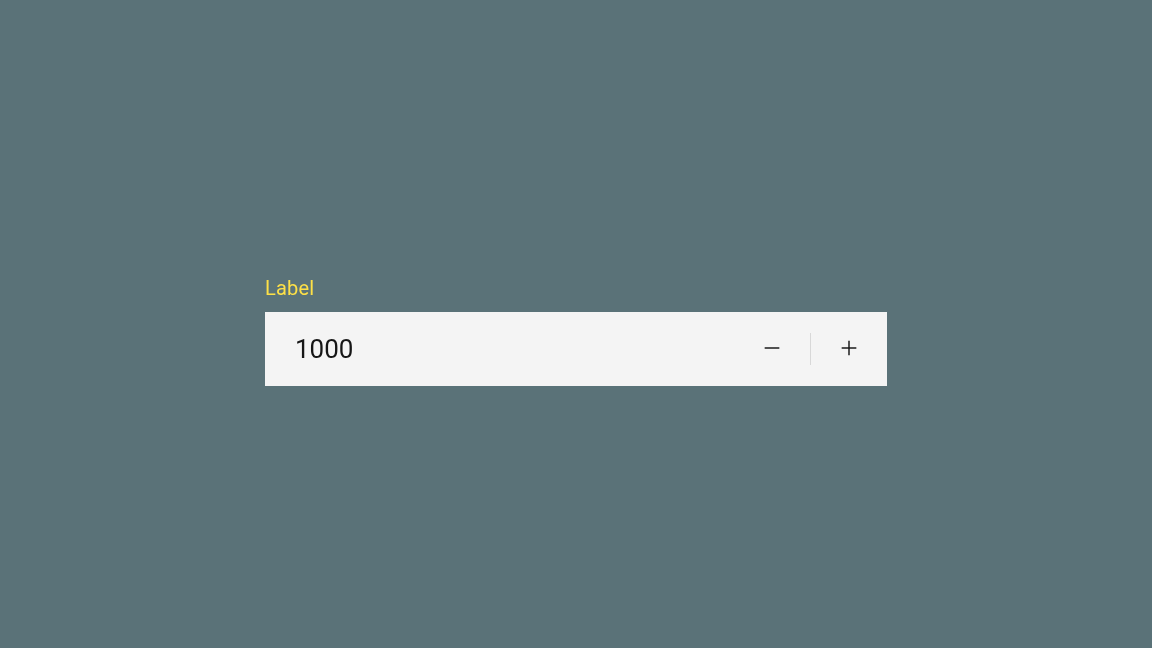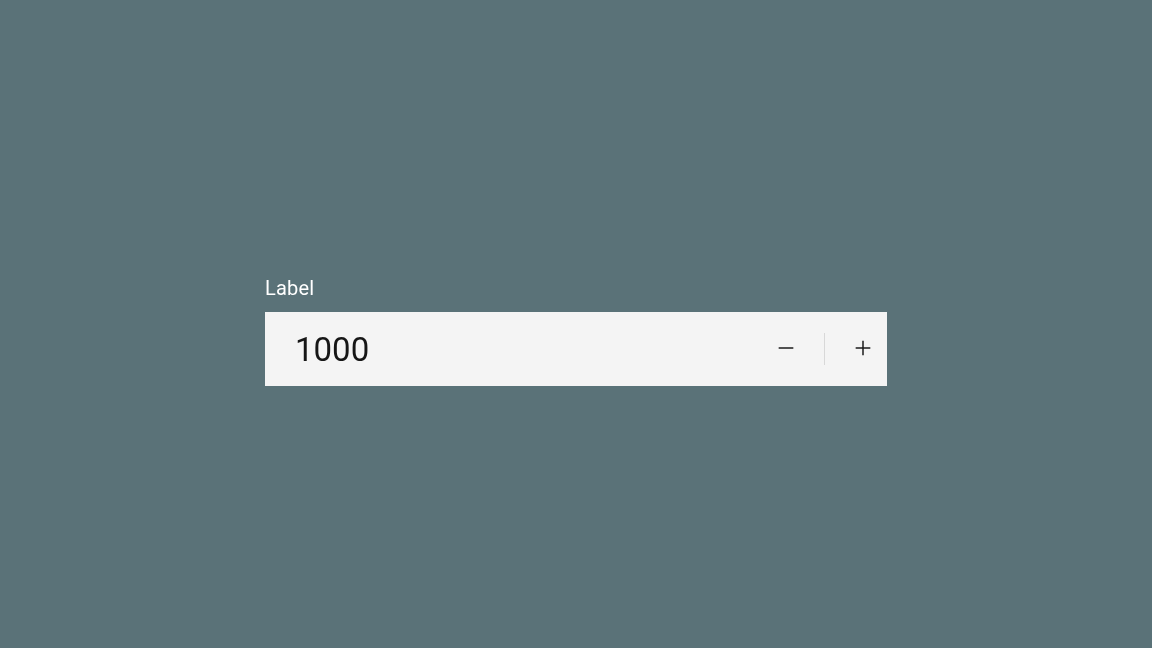--- a/index.html
+++ b/index.html
@@ -18,36 +18,36 @@
       justify-content: center;
     }
     .field-wrapper {
       width: 622px;
       display: flex;
       flex-direction: column;
     }
     .field-label {
       font-size: 20px;
       font-weight: 400;
-      color: #ffffff;
+      color: #fde047;
       margin-bottom: 12px;
       letter-spacing: 0.2px;
       margin-top: 14px;
     }
     .stepper {
       display: flex;
       align-items: stretch;
       background-color: #f4f4f4;
       height: 74px;
     }
     .stepper-input {
       flex: 1;
       border: none;
       background: transparent;
-      font-size: 33px;
+      font-size: 26px;
       color: #161616;
       padding: 0 30px;
       outline: none;
       font-family: inherit;
     }
     .stepper-controls {
       display: flex;
       align-items: center;
     }
     .stepper-btn {

